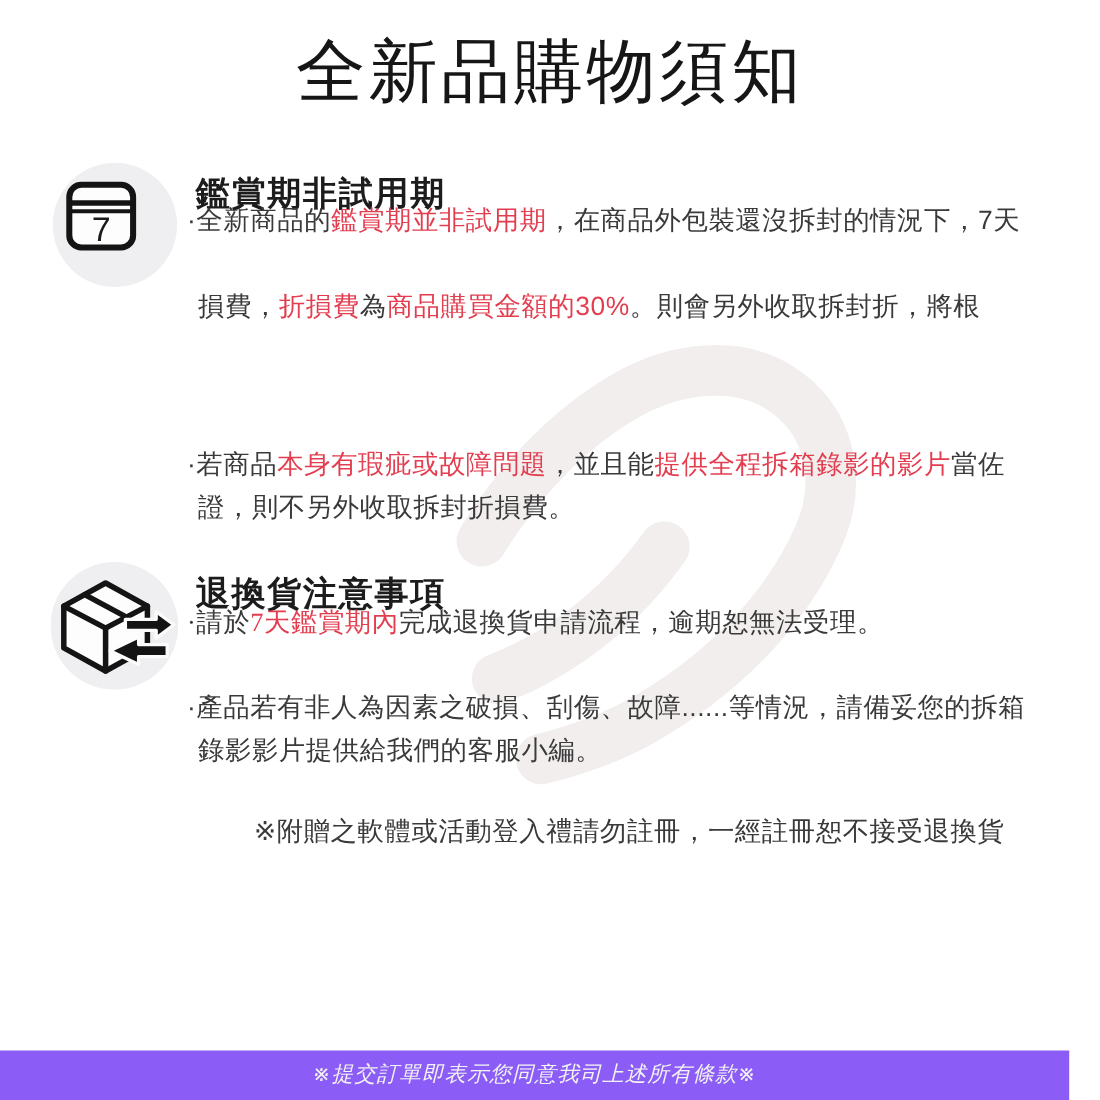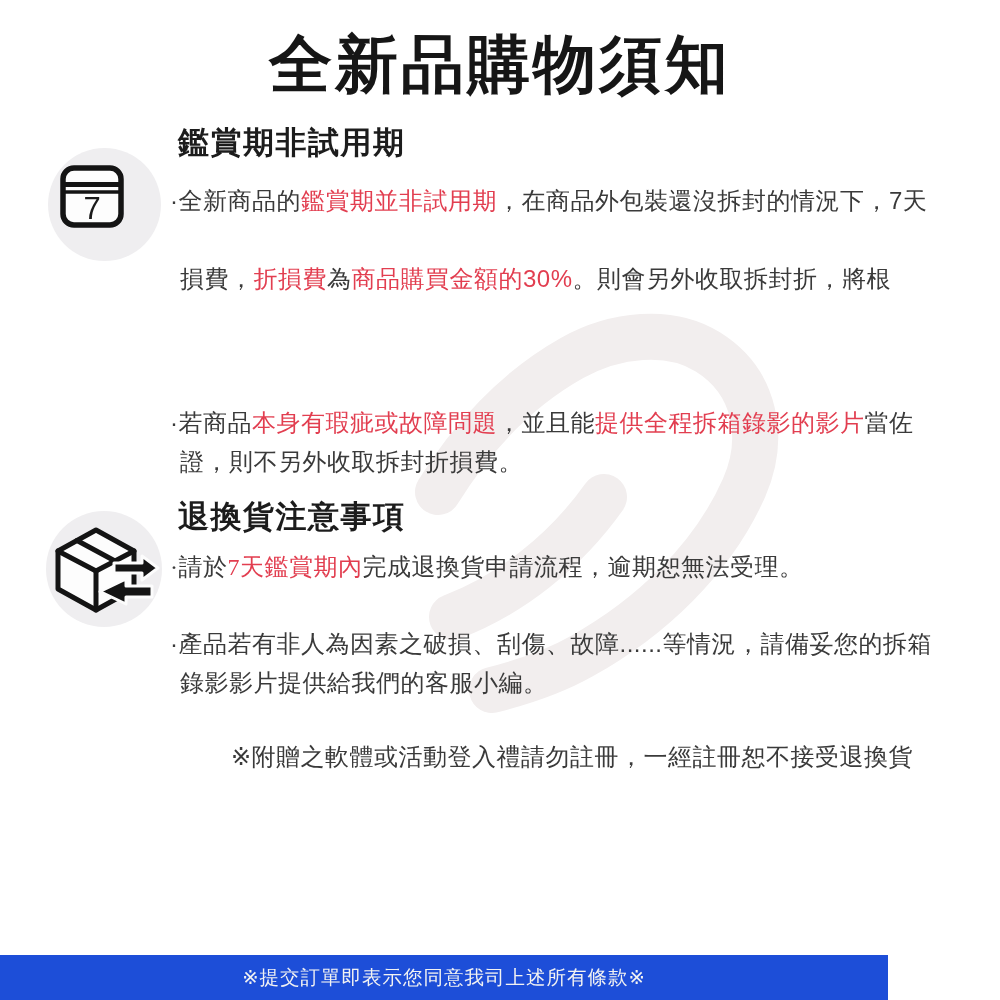--- a/index.html
+++ b/index.html
@@ -6,51 +6,51 @@
   .page {
     position:relative; width:1000px; height:1000px; overflow:hidden;
     background:#ffffff;
     font-family:"Liberation Sans","DejaVu Sans",sans-serif;
   }
   
   .watermark { position:absolute; left:0; top:0; width:1000px; height:1000px; z-index:0; }
 
   .page-title {
     position:absolute; left:0; top:22px; width:1000px; z-index:2;
-    text-align:center; font-size:63px; font-weight:700; color:#161616;
+    text-align:center; font-size:63px; font-weight:400; color:#161616;
     letter-spacing:3px; margin:0;
   }
 
   .section-heading {
     position:absolute; left:178px; z-index:2; margin:0;
     font-size:31px; font-weight:700; color:#1c1c1c; letter-spacing:1.5px;
   }
-  .heading-1 { top:122px;font-family:Liberation Mono, monospace; }
-  .heading-2 { top:496px;text-align:right; }
+  .heading-1 { top:155px;font-family:Liberation Mono, monospace; }
+  .heading-2 { top:519px;text-align:right; }
 
   .para, .note {
     position:absolute; left:180px; width:800px; z-index:2; margin:0;
     font-size:24px; line-height:39px; color:#3a3a3a; letter-spacing:0.5px;
   }
   .para { text-indent:-10px; } 
   .para-1 { top:181px; }
   .para-2 { top:373px;margin-top:30px; }
   .para-3 { top:548px;font-family:Liberation Serif, serif; }
   .para-4 { top:624px; }
   .note   { top:737px; left:172px;text-align:center; }
   .red { color:#e23e50; }
 
   .icon-circle { position:absolute; z-index:1; }
   .icon-1 { left:48px;  top:148px; width:113px; height:113px; }
   .icon-2 { left:46px;  top:511px; width:116px; height:116px; }
 
   .footer-bar {
-    position:absolute; left:0; top:955px; width:888px; height:45px; z-index:3;
-    background:#1d4ed8; color:#f2f2f2; text-align:center;
-    font-size:19.5px; line-height:45px; letter-spacing:1px;
+    position:absolute; left:0; top:955px; width:972px; height:45px; z-index:3;
+    background:#8b5cf6; color:#f2f2f2; text-align:center;
+    font-size:19.5px; line-height:45px; letter-spacing:1px;font-style:italic;
   }
 </style>
 </head>
 <body>
 
 <div class="page">
 
   <svg class="watermark" viewBox="0 0 1000 1000" aria-hidden="true">
     <g fill="none" stroke="#f2eeee" stroke-linecap="round" stroke-linejoin="round">
       <path stroke-width="46" d="M 438 492

